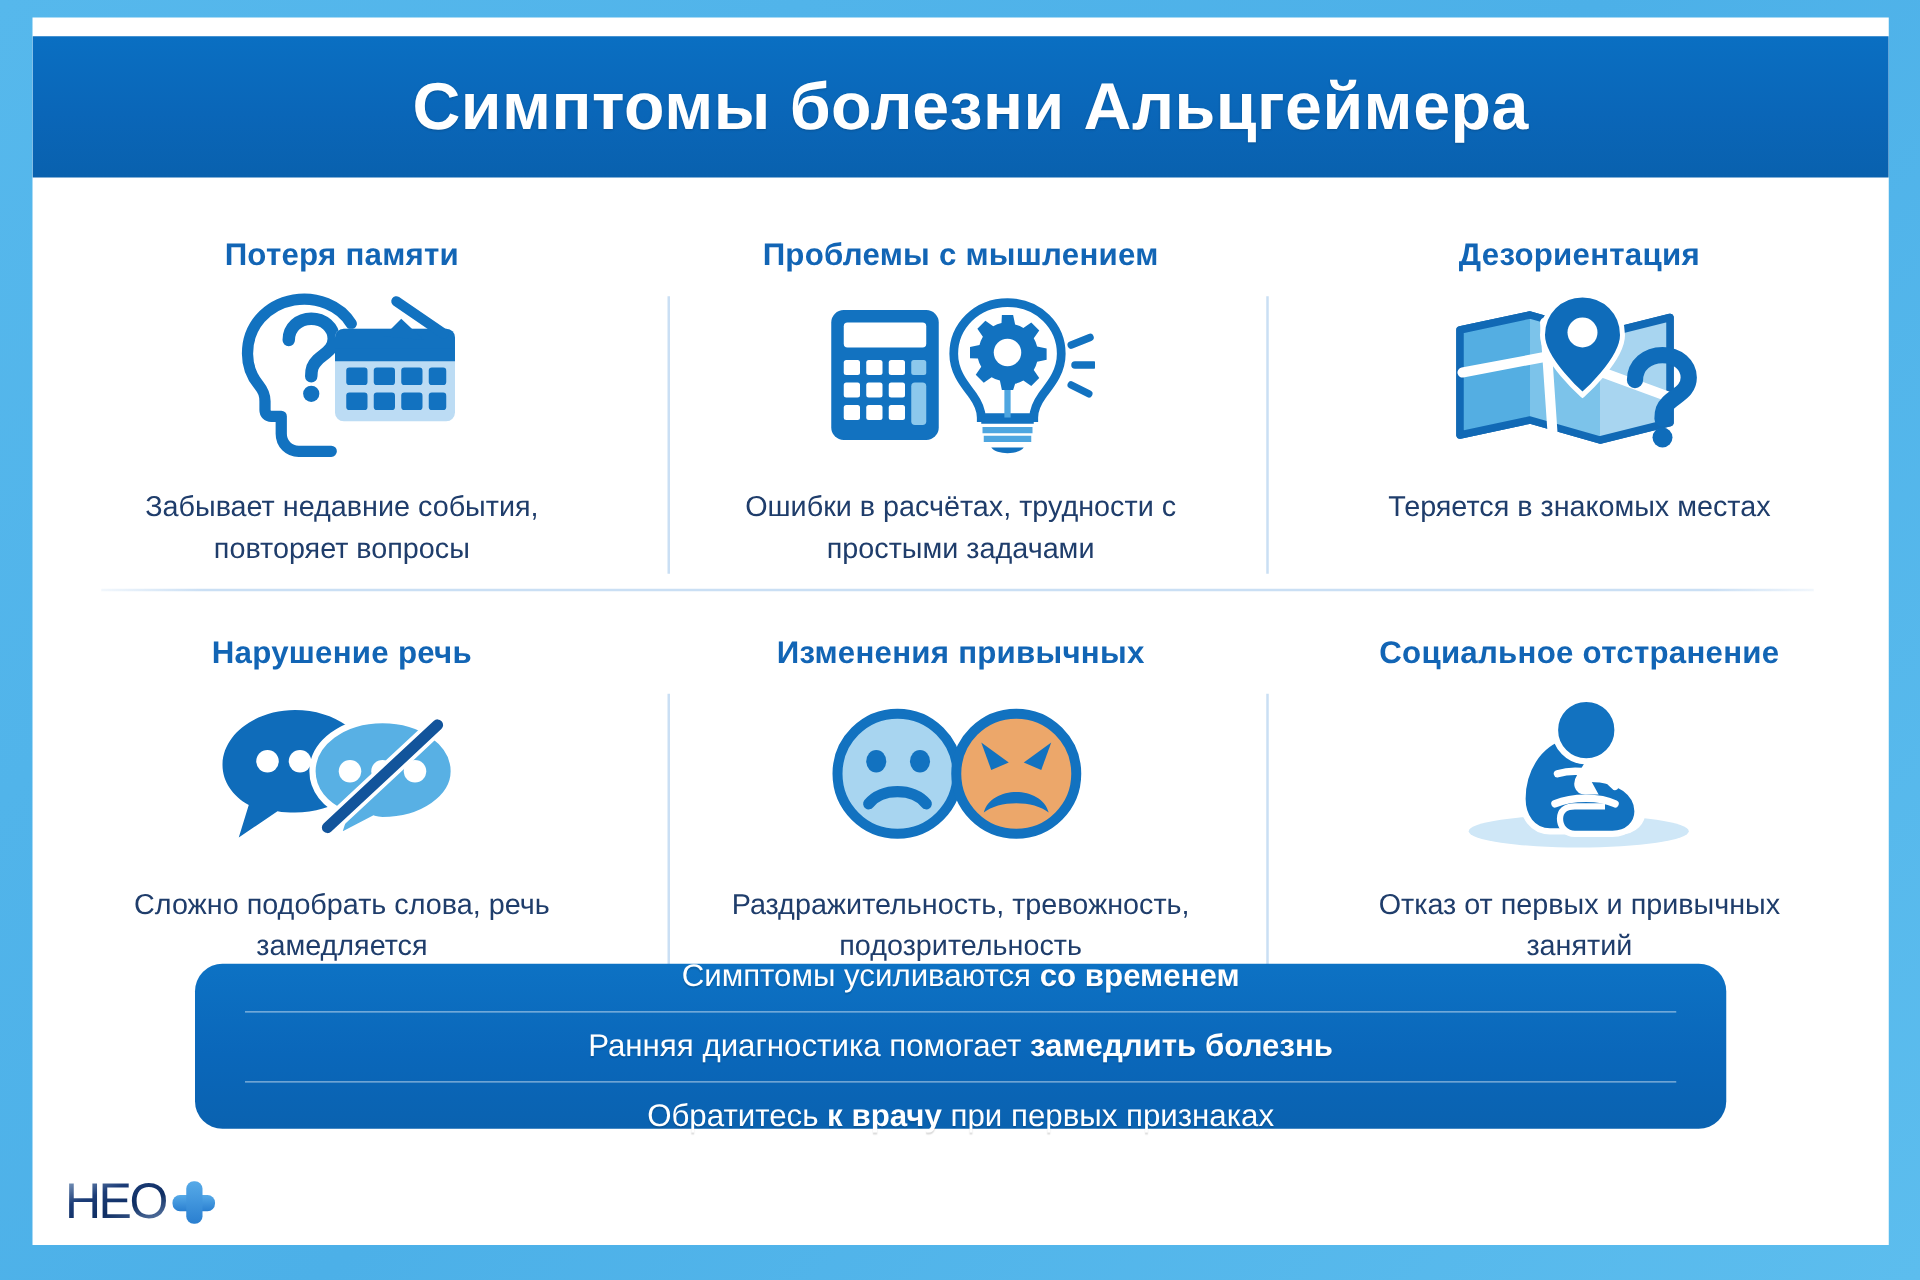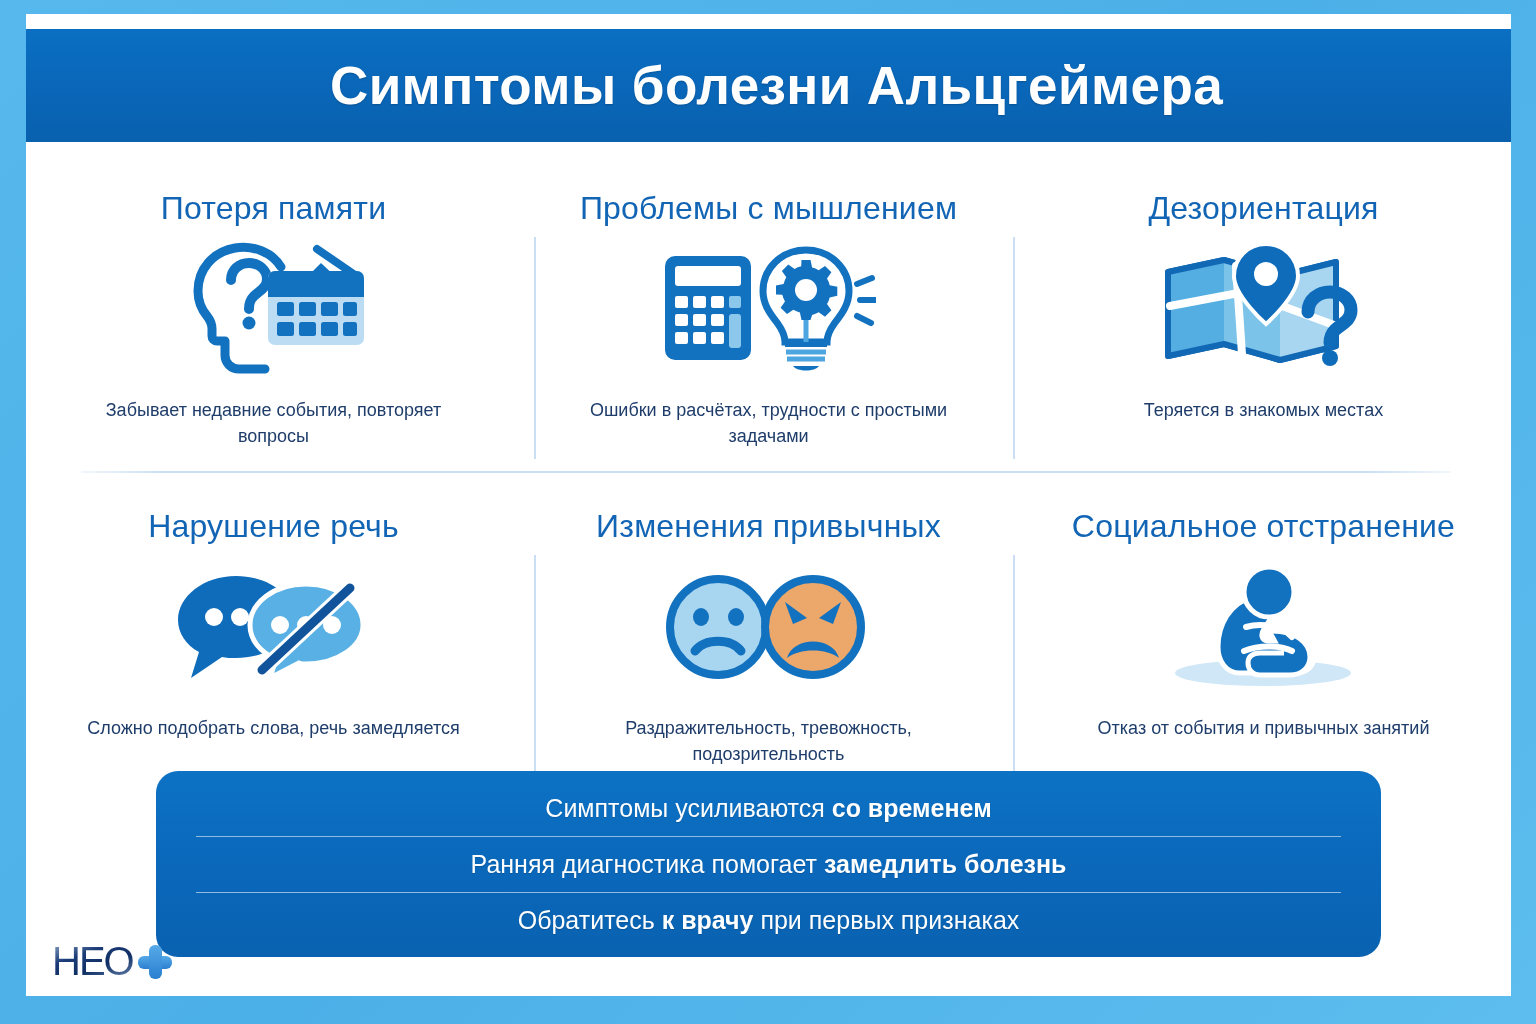--- a/index.html
+++ b/index.html
@@ -69,39 +69,39 @@
   .card {
     flex: 1 1 0;
     position: relative;
     display: flex;
     flex-direction: column;
     align-items: center;
     padding: 0 18px;
   }
 
   .card-title {
-    font-size: 32px;
-    font-weight: normal;
+    font-size: 25px;
+    font-weight: bold;
     color: #1265b5;
     text-align: right;
     margin-top: 28px;
     letter-spacing: 0.2px;
     white-space: nowrap;
   }
 
   .card-icon {
     height: 140px;
     margin-top: 12px;
     display: flex;
     align-items: center;
     justify-content: center;
   }
 
   .card-desc {
-    font-size: 18px;
+    font-size: 23px;
     line-height: 1.45;
     color: #1f3d6b;
     text-align: center;
     margin-top: 18px;
     max-width: 400px;
   }
 
   
   .vdiv {
     position: absolute;
@@ -121,21 +121,21 @@
     height: 2px;
     background: linear-gradient(90deg, rgba(202,223,244,0.25) 0%, #cadff4 6%, #cadff4 94%, rgba(202,223,244,0.25) 100%);
   }
 
   
   .facts-panel {
     position: absolute;
     left: 130px;
     top: 757px;
     width: 1225px;
-    height: 186px;
+    height: 132px;
     background: linear-gradient(180deg, #0d72c4 0%, #0a67ba 55%, #0a62b0 100%);
     border-radius: 22px;
     display: flex;
     flex-direction: column;
     justify-content: center;
     padding: 6px 40px;
   }
   .fact {
     color: #ffffff;
     font-size: 25px;
@@ -366,21 +366,21 @@
 
             <circle cx="113" cy="27" r="25" fill="#1272c0" stroke="#ffffff" stroke-width="5"></circle>
 
             <path d="M116 66 C140 66 154 78 154 92 C154 102 146 110 134 110
                      L104 110 C96 110 92 104 92 98 C92 92 96 88 104 88 L128 88" fill="#1272c0" stroke="#ffffff" stroke-width="5"></path>
 
             <path d="M90 62 C104 58 126 60 136 72" fill="none" stroke="#ffffff" stroke-width="6" stroke-linecap="round"></path>
             <path d="M88 86 C102 80 124 80 136 86" fill="none" stroke="#ffffff" stroke-width="6" stroke-linecap="round"></path>
           </svg>
         </div>
-        <div class="card-desc">Отказ от события и привычных занятий</div>
+        <div class="card-desc">Отказ от первых и привычных занятий</div>
       </div>
     </div>
   </div>
 
   <div class="facts-panel">
     <div class="fact">
       <span>Симптомы усиливаются </span><b>со временем</b><span></span>
     </div>
     <div class="fact">
       <span>Ранняя диагностика помогает </span><b>замедлить болезнь</b><span></span>

